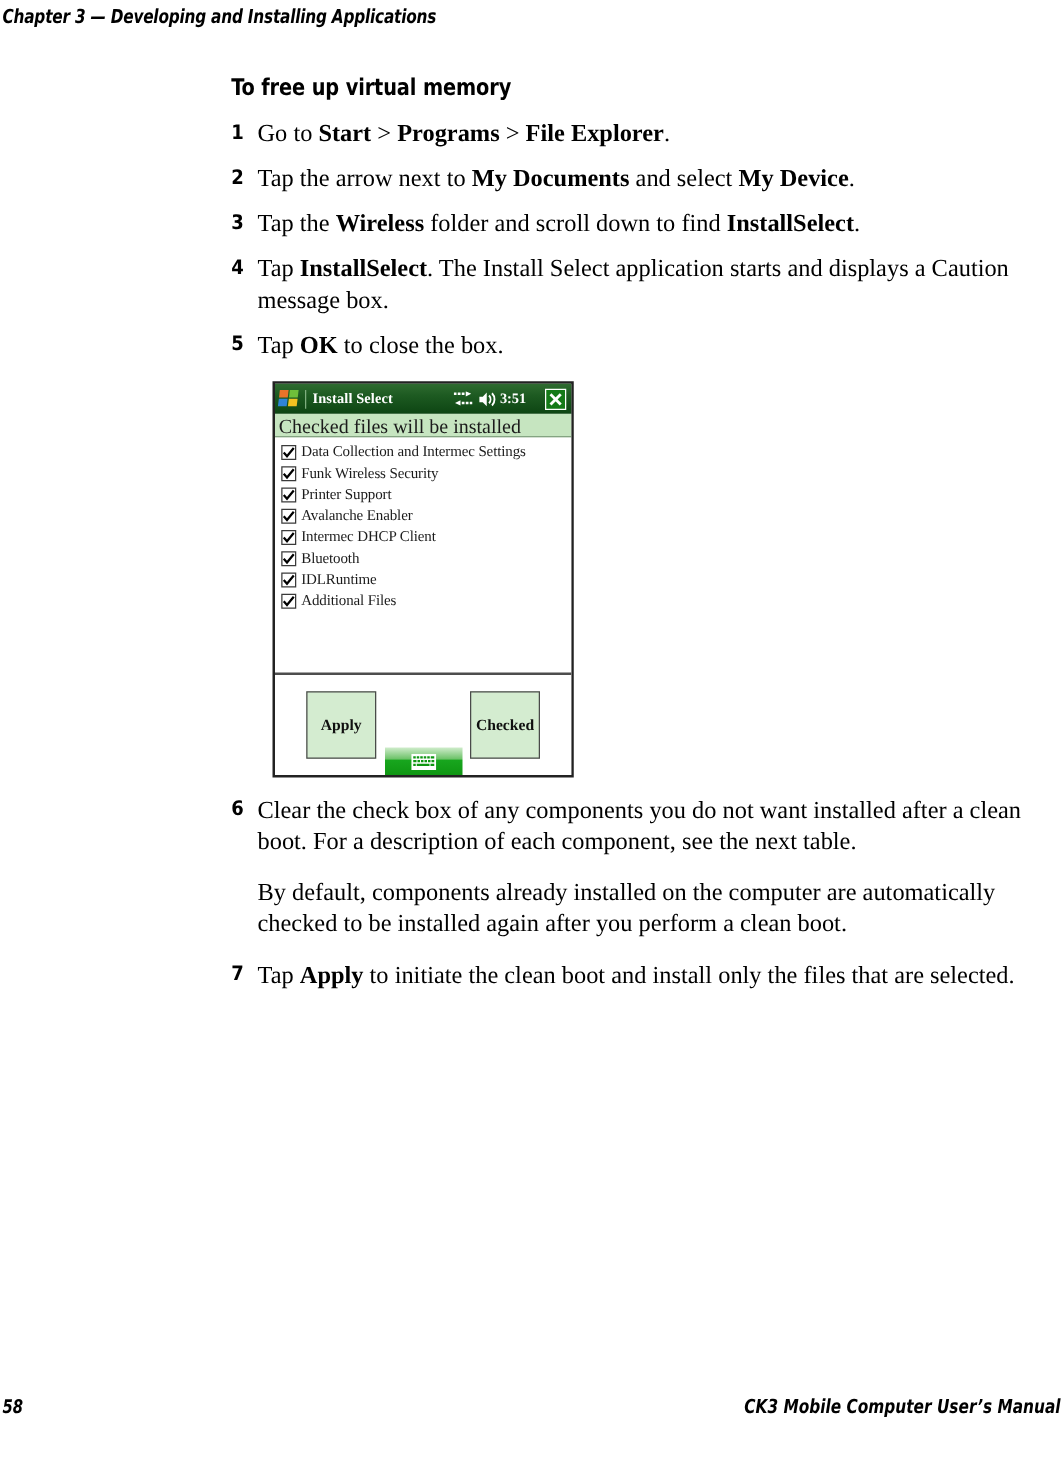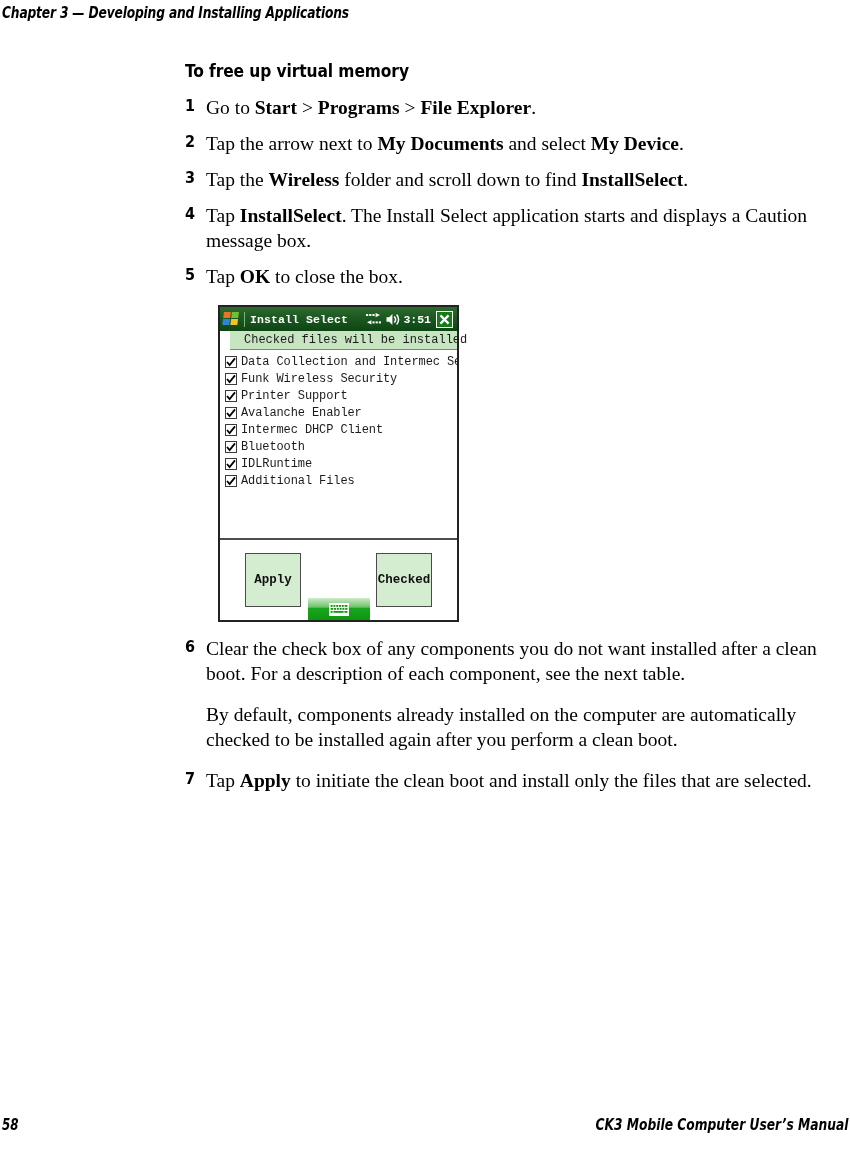--- a/index.html
+++ b/index.html
@@ -82,21 +82,21 @@
   .figure-wrap {
     margin: 16px 0 14px 33px;
   }
 
   
   .device {
     width: 241px;
     border: 2px solid #222222;
     box-sizing: border-box;
     background: #ffffff;
-    font-family: Liberation Mono, monospace;
+    font-family: Liberation Serif, serif;
   }
 
   .titlebar {
     height: 24px;
     background: linear-gradient(to bottom, #2f6b30 0%, #1d5a21 40%, #0d4513 100%);
     display: flex;
     align-items: center;
     padding: 0 2px 0 3px;
     box-sizing: border-box;
     position: relative;
@@ -137,46 +137,45 @@
 
   .tb-icon { flex: 0 0 auto; display: flex; align-items: center; }
 
   .conn-icon { width: 15px; height: 13px; margin-right: 5px; }
   .spk-icon  { width: 14px; height: 13px; margin-right: 3px; }
 
   .tb-time {
     color: #ffffff;
     font-size: 11.5px;
     font-weight: bold;
-    margin-right: 5px;
+    margin-right: 15px;
     white-space: nowrap;
   }
   .close-btn {
     width: 17px;
     height: 17px;
     border: 1px solid #ffffff;
     background: #157a18;
     display: flex;
     align-items: center;
     justify-content: center;
     box-sizing: border-box;
     margin-right: 2px;
   }
   .close-btn svg { display: block; }
 
   .banner {
     background: #c6e5c0;
     border-bottom: 1px solid #6f8f6d;
     color: #1b1b1b;
-    font-size: 12px;
-    padding: 2px 0 3px 14px;
+    font-size: 16px;
+    padding: 2px 0 3px 3px;
     height: 19px;
     box-sizing: border-box;
     white-space: nowrap;
-    margin-left: 10px;
   }
 
   .listpanel {
     height: 190px;
     background: #ffffff;
     border-bottom: 2px solid #4d4d4d;
     padding: 3px 0 0 5px;
     box-sizing: border-box;
     overflow: hidden;
   }

